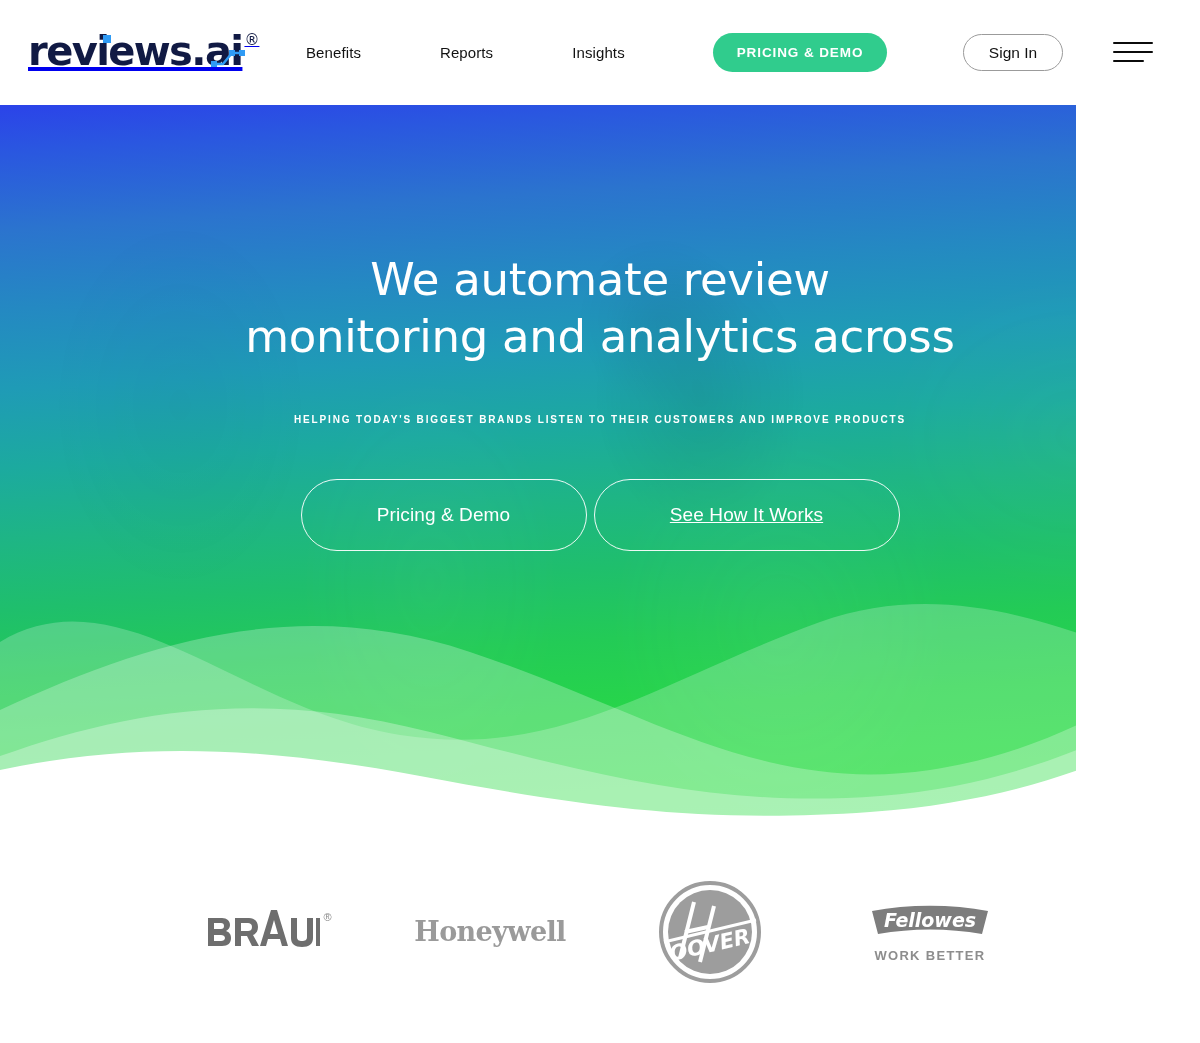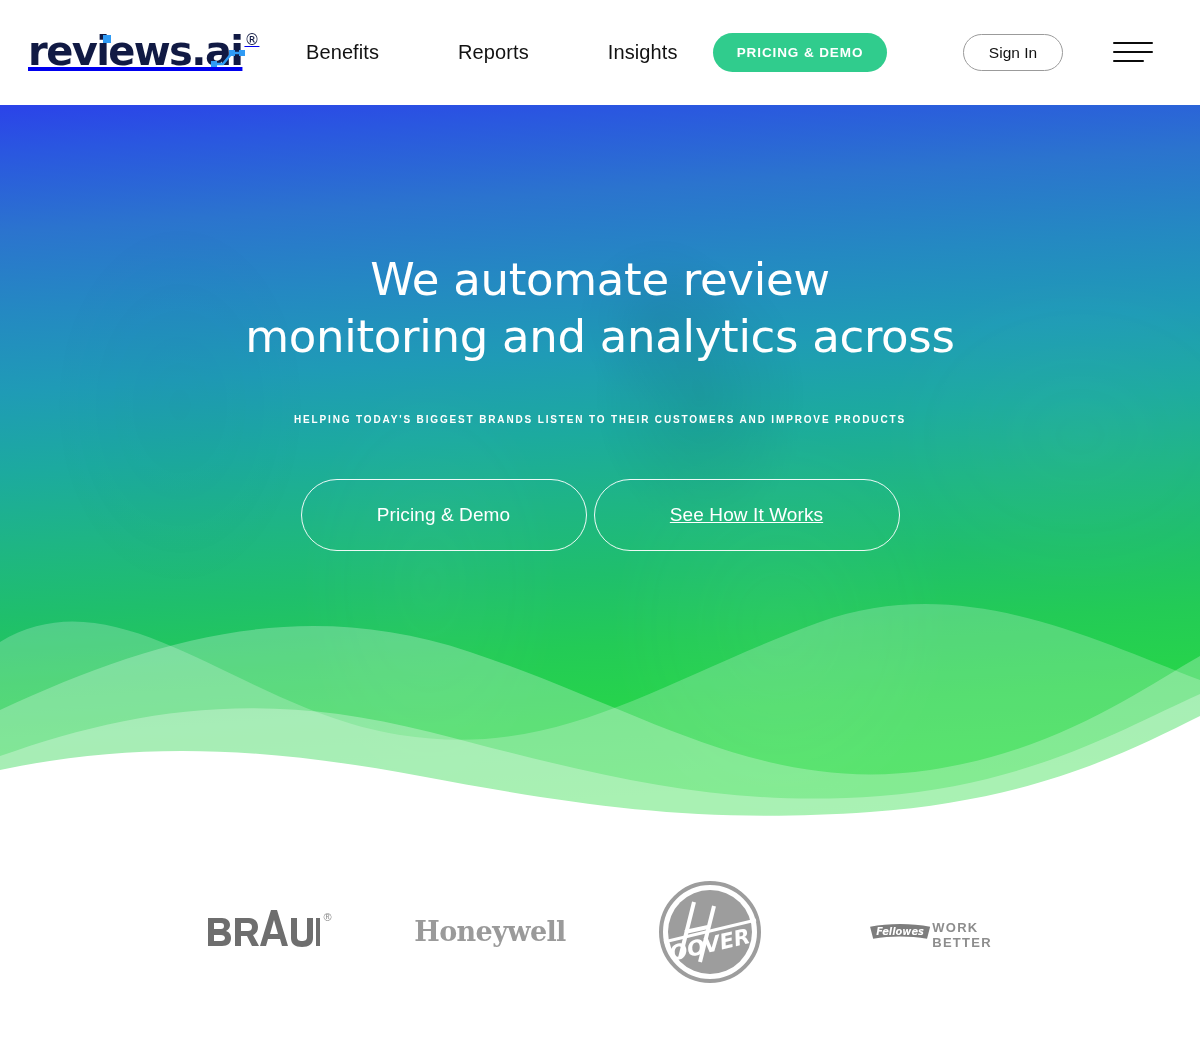--- a/index.html
+++ b/index.html
@@ -56,21 +56,21 @@
   }
 
   .nav {
     position: absolute;
     left: 306px; top: 0;
     height: 105px;
     display: flex;
     align-items: center;
   }
   .nav-link {
-    font-size: 20px;
+    font-size: 15px;
     color: #121212;
     text-decoration: none;
     margin-right: 79px;
     white-space: nowrap;
     letter-spacing: 0.1px;
   }
 
   .btn-pricing {
     position: absolute;
     left: 713px; top: 33px;
@@ -114,21 +114,21 @@
     border-radius: 1px;
     margin: 3.5px 0;
   }
   .hamburger span:nth-child(1) { width: 40px; }
   .hamburger span:nth-child(2) { width: 40px; }
   .hamburger span:nth-child(3) { width: 31px; }
 
   
   .hero {
     position: relative;
-    width: 1200px;
+    width: 1076px;
     height: 715px;
     overflow: hidden;
     background: linear-gradient(176deg,
         #2b43e9 0%,
         #2a57e0 6%,
         #2b74ce 16%,
         #2489c2 26%,
         #1f9bb6 36%,
         #1caa9f 46%,
         #1eb585 55%,
@@ -248,21 +248,21 @@
   }
 
   .hoover-badge {
     width: 104px; height: 104px;
     position: relative;
   }
 
   .fellowes-logo {
     width: 124px;
     display: flex;
-    flex-direction: row;
+    flex-direction: column;
     align-items: center;
   }
   .fellowes-tag {
     margin-top: 7px;
     font-size: 13px;
     font-weight: 700;
     letter-spacing: 1.3px;
     color: #8d8d8d;
   }
 </style>

